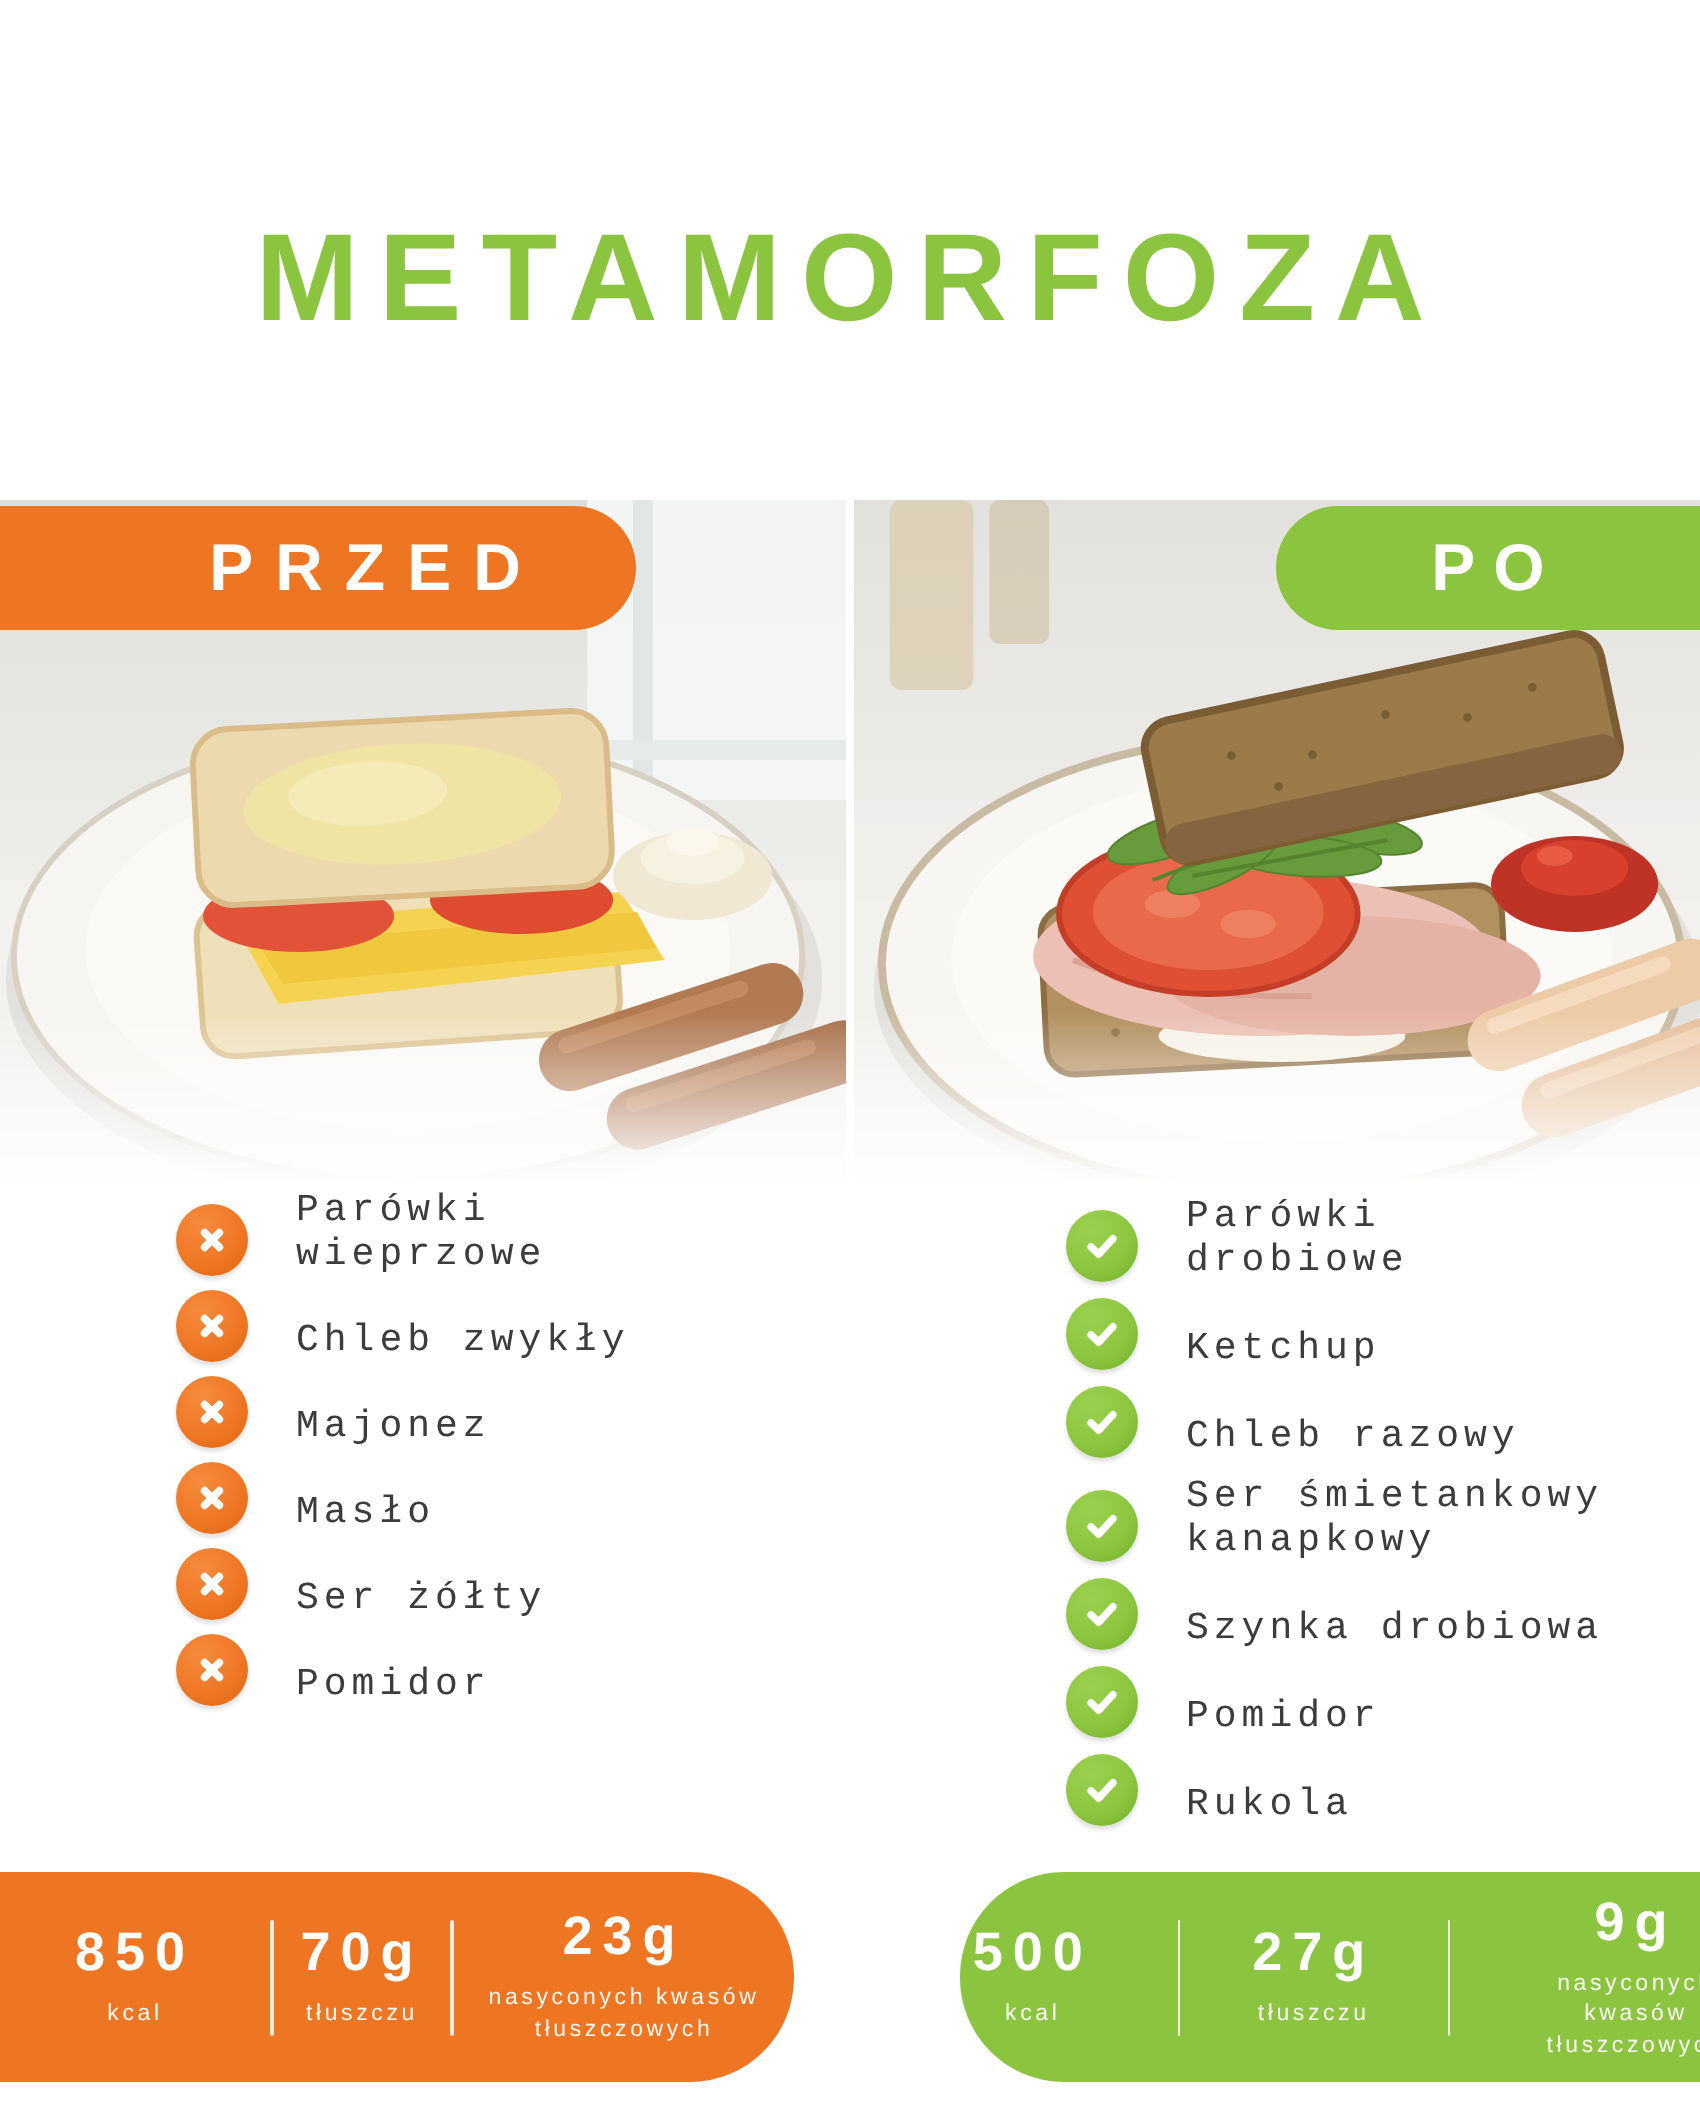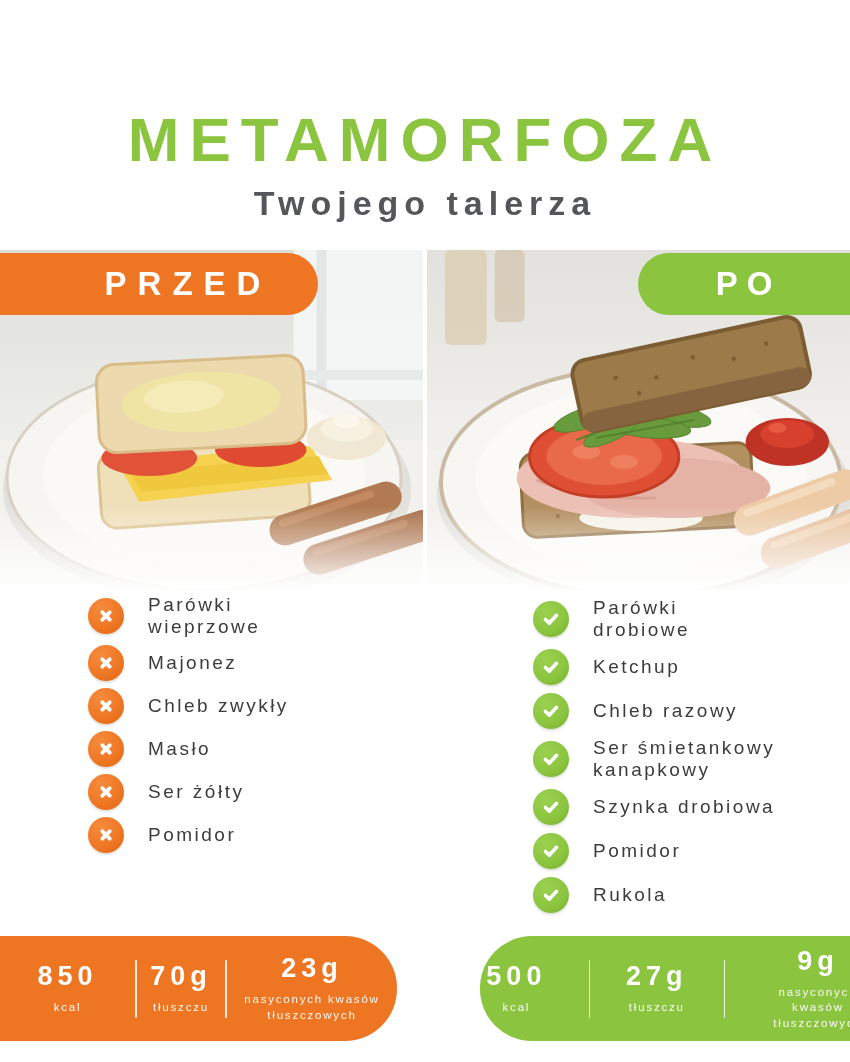--- a/index.html
+++ b/index.html
@@ -29,21 +29,21 @@
     color:#fff;font-weight:bold;font-size:33px;z-index:5;}
   .banner-przed{top:253px;left:0;width:318px;background:var(--orange);
     border-radius:0 31px 31px 0;letter-spacing:11px;padding-left:58px;}
   .banner-po{top:253px;left:638px;width:212px;background:var(--green);
     border-radius:31px 0 0 31px;letter-spacing:9px;padding-left:9px;}
 
   
   .list{position:absolute;display:flex;flex-direction:column;}
   .list-before{left:88px;top:594px;width:330px;gap:7px;}
   .list-after{left:533px;top:597px;width:320px;gap:8px;}
-  .item{display:flex;align-items:center;min-height:36px;}
+  .item{display:flex;align-items:flex-end;min-height:36px;font-family:Liberation Mono, monospace;}
   .badge{flex:0 0 36px;width:36px;height:36px;border-radius:50%;display:flex;
     align-items:center;justify-content:center;box-shadow:0 2px 2px rgba(0,0,0,.12);}
   .badge svg{width:22px;height:22px;display:block;}
   .badge-x{background:radial-gradient(circle at 35% 28%,#F68B3D 0%,var(--orange) 60%,#DE660F 100%);}
   .badge-check{background:radial-gradient(circle at 35% 28%,#9BD04F 0%,var(--green) 60%,#74AC29 100%);}
   .item-label{margin-left:24px;font-size:19px;letter-spacing:2.5px;color:var(--text-dark);
     line-height:22px;white-space:pre-line;}
 
   
   .statbar{position:absolute;top:925px;height:105px;display:flex;align-items:center;color:#fff;margin-top:11px;}
@@ -57,21 +57,20 @@
   .statbar-before .s1{width:135px;} .statbar-before .s2{width:88px;} .statbar-before .s3{width:170px;}
   .statbar-after  .s1{width:111px;} .statbar-after  .s2{width:88px;} .statbar-after  .s3{width:174px;}
 </style>
 </head>
 <body>
 
 <div class="poster">
 
 
   <div class="header-title">METAMORFOZA</div>
-  <div class="header-subtitle">Twojego talerza</div>
 
   <div class="compare">
 
     <div class="panel">
       <svg viewBox="0 0 425 340" preserveAspectRatio="none">
         <defs>
           <linearGradient id="bgL" x1="0" y1="0" x2="0" y2="1">
             <stop offset="0" stop-color="#DDDDDA"></stop>
               <stop offset="0.5" stop-color="#ECECE9"></stop>
               <stop offset="1" stop-color="#F6F5F3"></stop>
@@ -208,29 +207,29 @@
         </span>
       <span class="item-label">Parówki
 wieprzowe</span>
     </div>
     <div class="item">
       <span class="badge badge-x">
           <svg viewBox="0 0 24 24">
             <path d="M8 8 L16 16 M16 8 L8 16" stroke="#fff" stroke-width="4.2" stroke-linecap="round"></path>
           </svg>
         </span>
+      <span class="item-label">Chleb zwykły</span>
+    </div>
+    <div class="item">
+      <span class="badge badge-x">
+          <svg viewBox="0 0 24 24">
+            <path d="M8 8 L16 16 M16 8 L8 16" stroke="#fff" stroke-width="4.2" stroke-linecap="round"></path>
+          </svg>
+        </span>
       <span class="item-label">Majonez</span>
-    </div>
-    <div class="item">
-      <span class="badge badge-x">
-          <svg viewBox="0 0 24 24">
-            <path d="M8 8 L16 16 M16 8 L8 16" stroke="#fff" stroke-width="4.2" stroke-linecap="round"></path>
-          </svg>
-        </span>
-      <span class="item-label">Chleb zwykły</span>
     </div>
     <div class="item">
       <span class="badge badge-x">
           <svg viewBox="0 0 24 24">
             <path d="M8 8 L16 16 M16 8 L8 16" stroke="#fff" stroke-width="4.2" stroke-linecap="round"></path>
           </svg>
         </span>
       <span class="item-label">Masło</span>
     </div>
     <div class="item">

